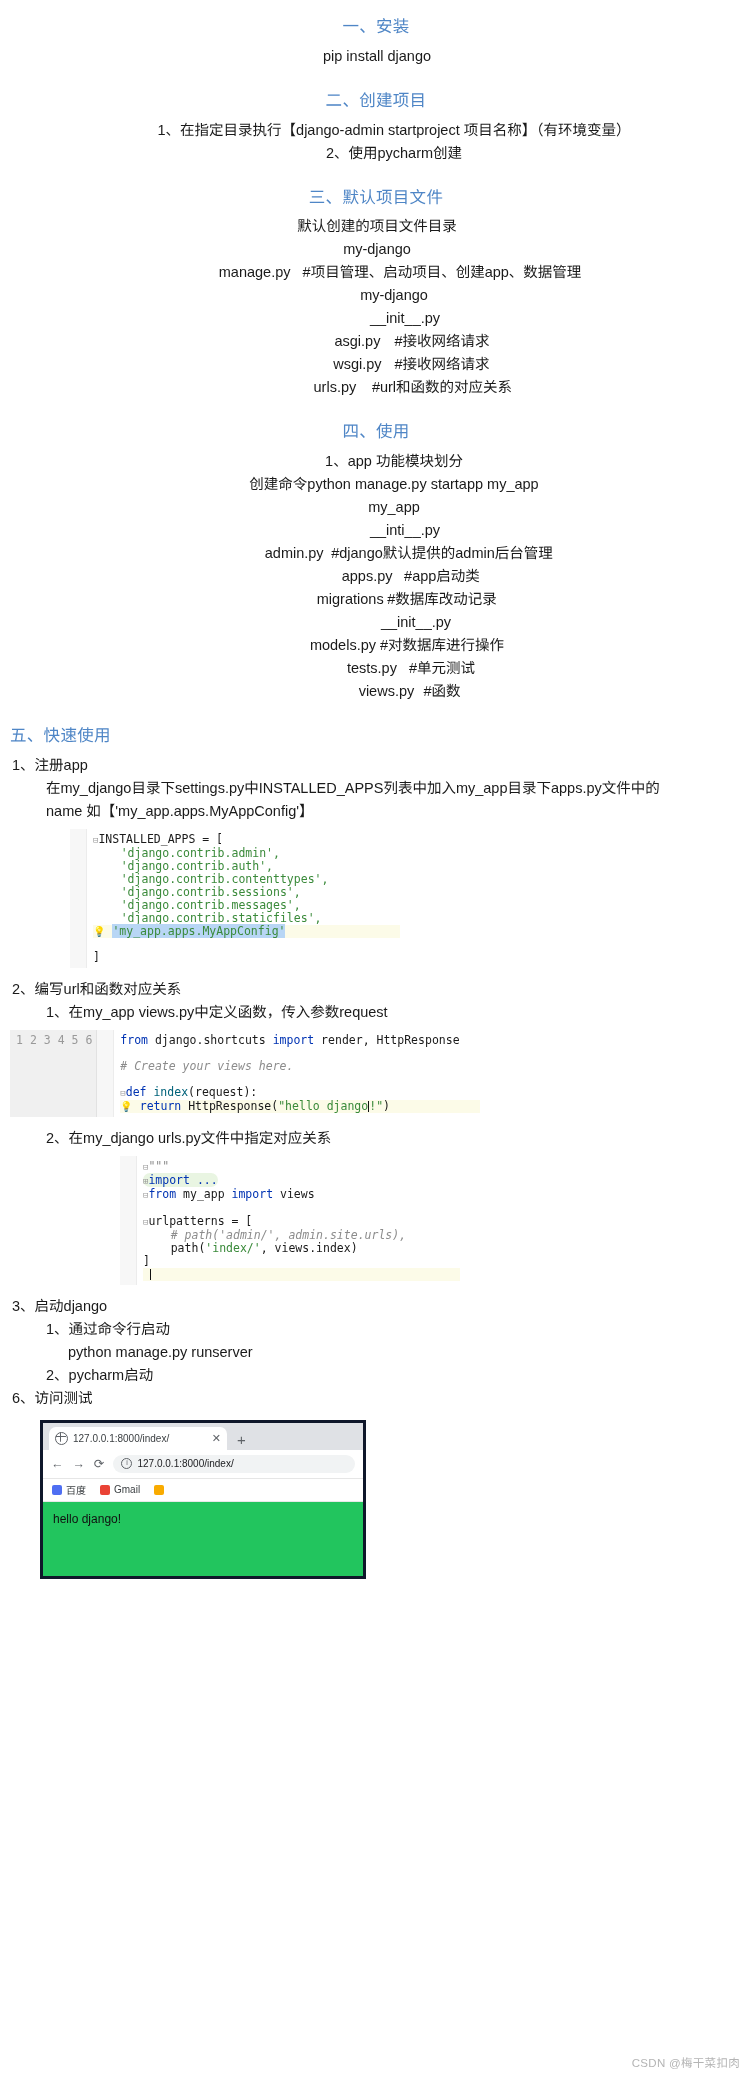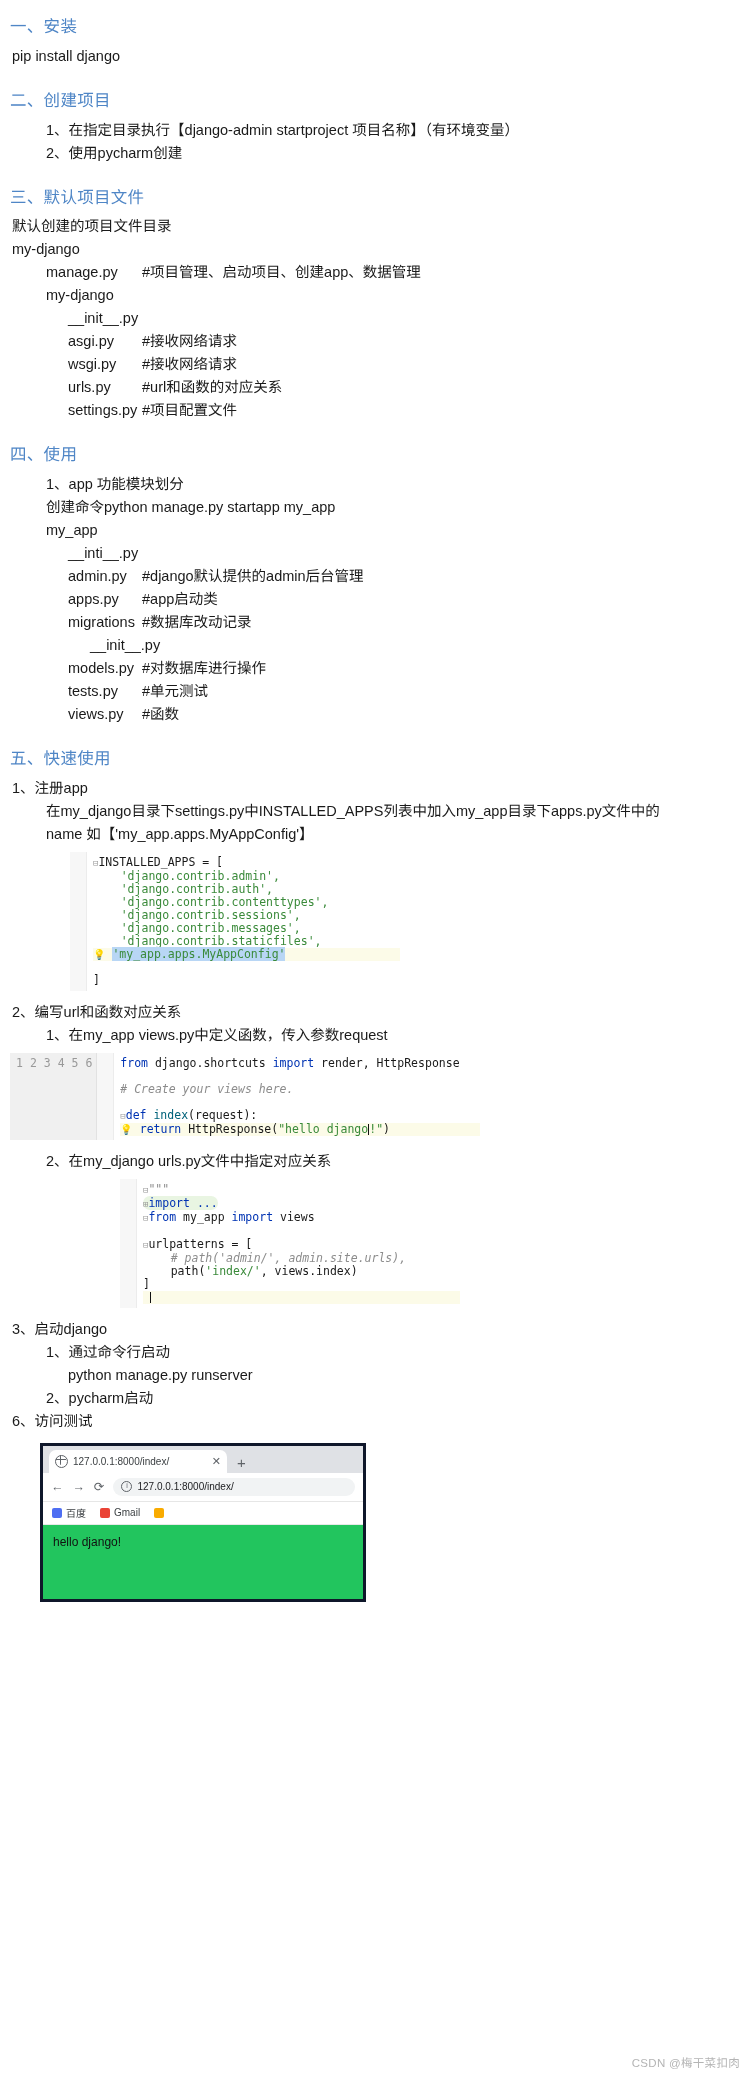--- a/index.html
+++ b/index.html
@@ -19,21 +19,21 @@
     padding:14px 10px 0 10px;
   }
   h2.sec{
     color:#4f86c6;
     font-size:16.5px;
     font-weight:400;
     margin:0 0 6px 0;
     line-height:1.5;
     letter-spacing:.3px;
   }
-  .sec-block{margin-bottom:20px;}
+  .sec-block{margin-bottom:20px;text-align:center;}
   .line{
     font-size:14.5px;
     line-height:23px;
     white-space:pre-wrap;
     color:#1a1a1a;
   }
   .ind0{padding-left:2px;}
   .ind1{padding-left:36px;}
   .ind2{padding-left:58px;}
   .ind3{padding-left:80px;}
@@ -171,21 +171,20 @@
   <div class="sec-block tree">
     <h2 class="sec">三、默认项目文件</h2>
     <div class="line ind0">默认创建的项目文件目录</div>
     <div class="line ind0">my-django</div>
     <div class="line ind1"><span class="w1">manage.py</span><span>#项目管理、启动项目、创建app、数据管理</span></div>
     <div class="line ind1">my-django</div>
     <div class="line ind2">__init__.py</div>
     <div class="line ind2"><span class="w2">asgi.py</span><span>#接收网络请求</span></div>
     <div class="line ind2"><span class="w2">wsgi.py</span><span>#接收网络请求</span></div>
     <div class="line ind2"><span class="w2">urls.py</span><span>#url和函数的对应关系</span></div>
-    <div class="line ind2"><span class="w2">settings.py</span><span>#项目配置文件</span></div>
   </div>
 
   <div class="sec-block tree">
     <h2 class="sec">四、使用</h2>
     <div class="line ind1">1、app 功能模块划分</div>
     <div class="line ind1">创建命令python manage.py startapp my_app</div>
     <div class="line ind1">my_app</div>
     <div class="line ind2">__inti__.py</div>
     <div class="line ind2"><span class="w2">admin.py</span><span>#django默认提供的admin后台管理</span></div>
     <div class="line ind2"><span class="w2">apps.py</span><span>#app启动类</span></div>

